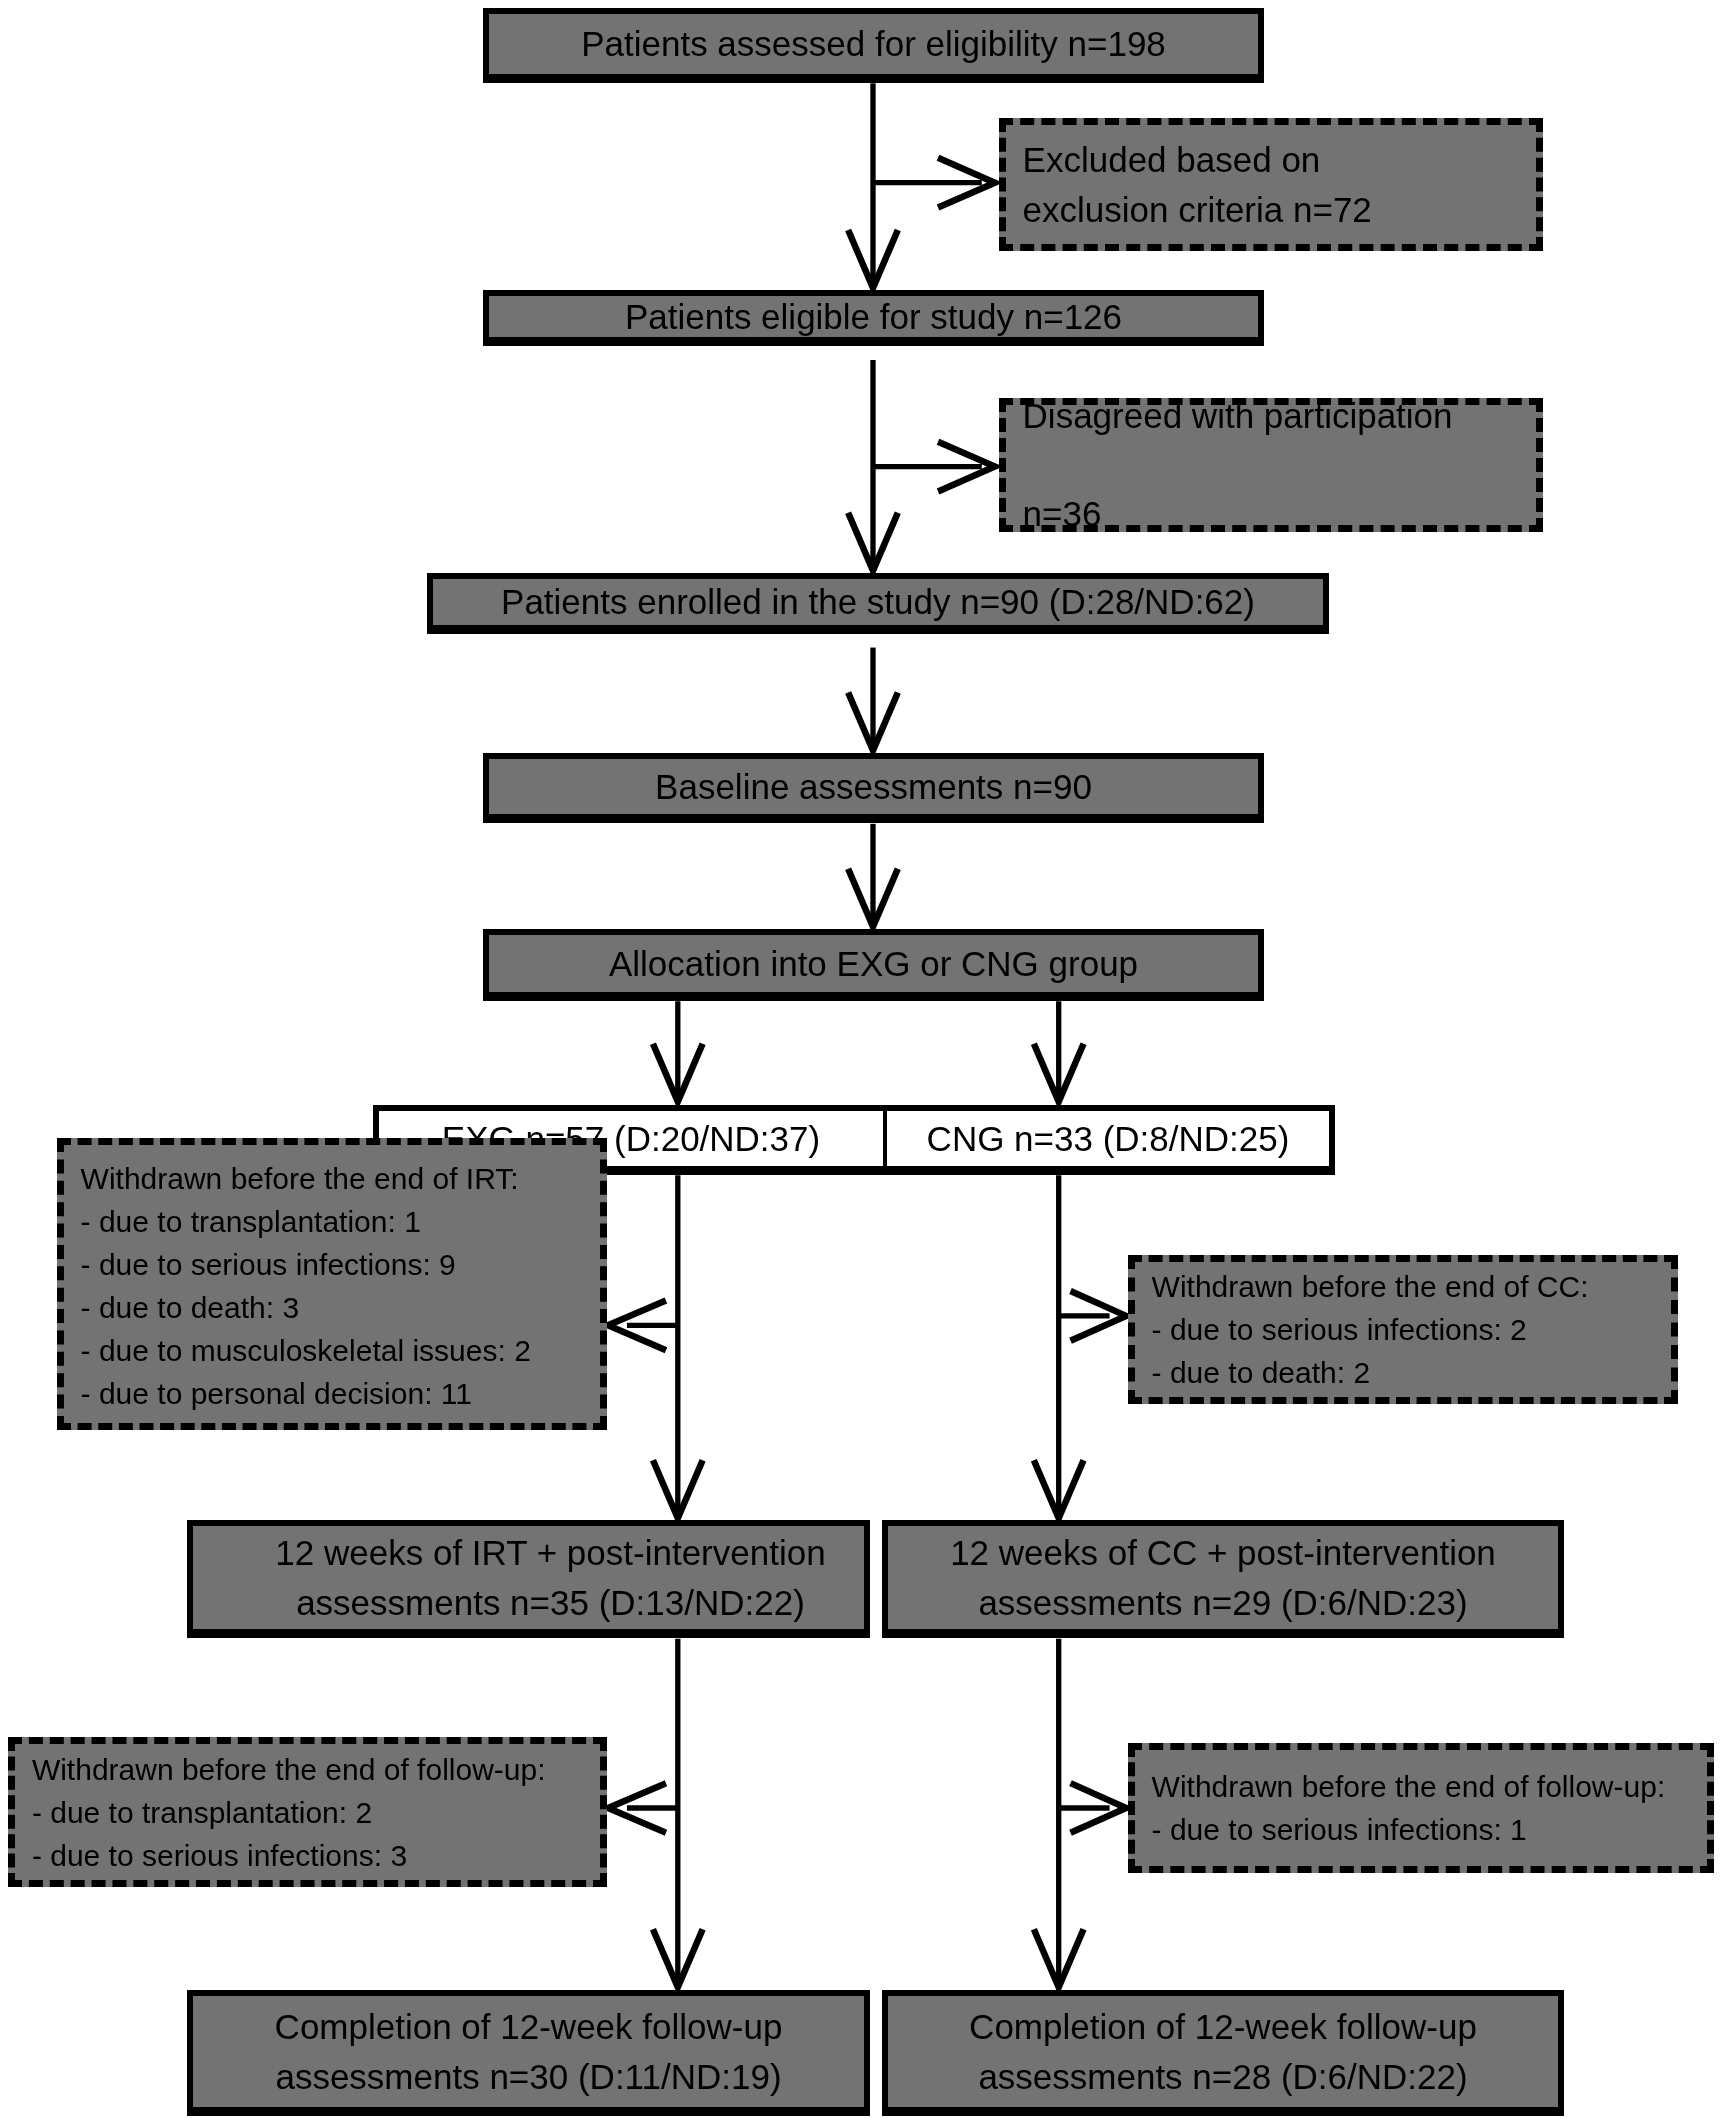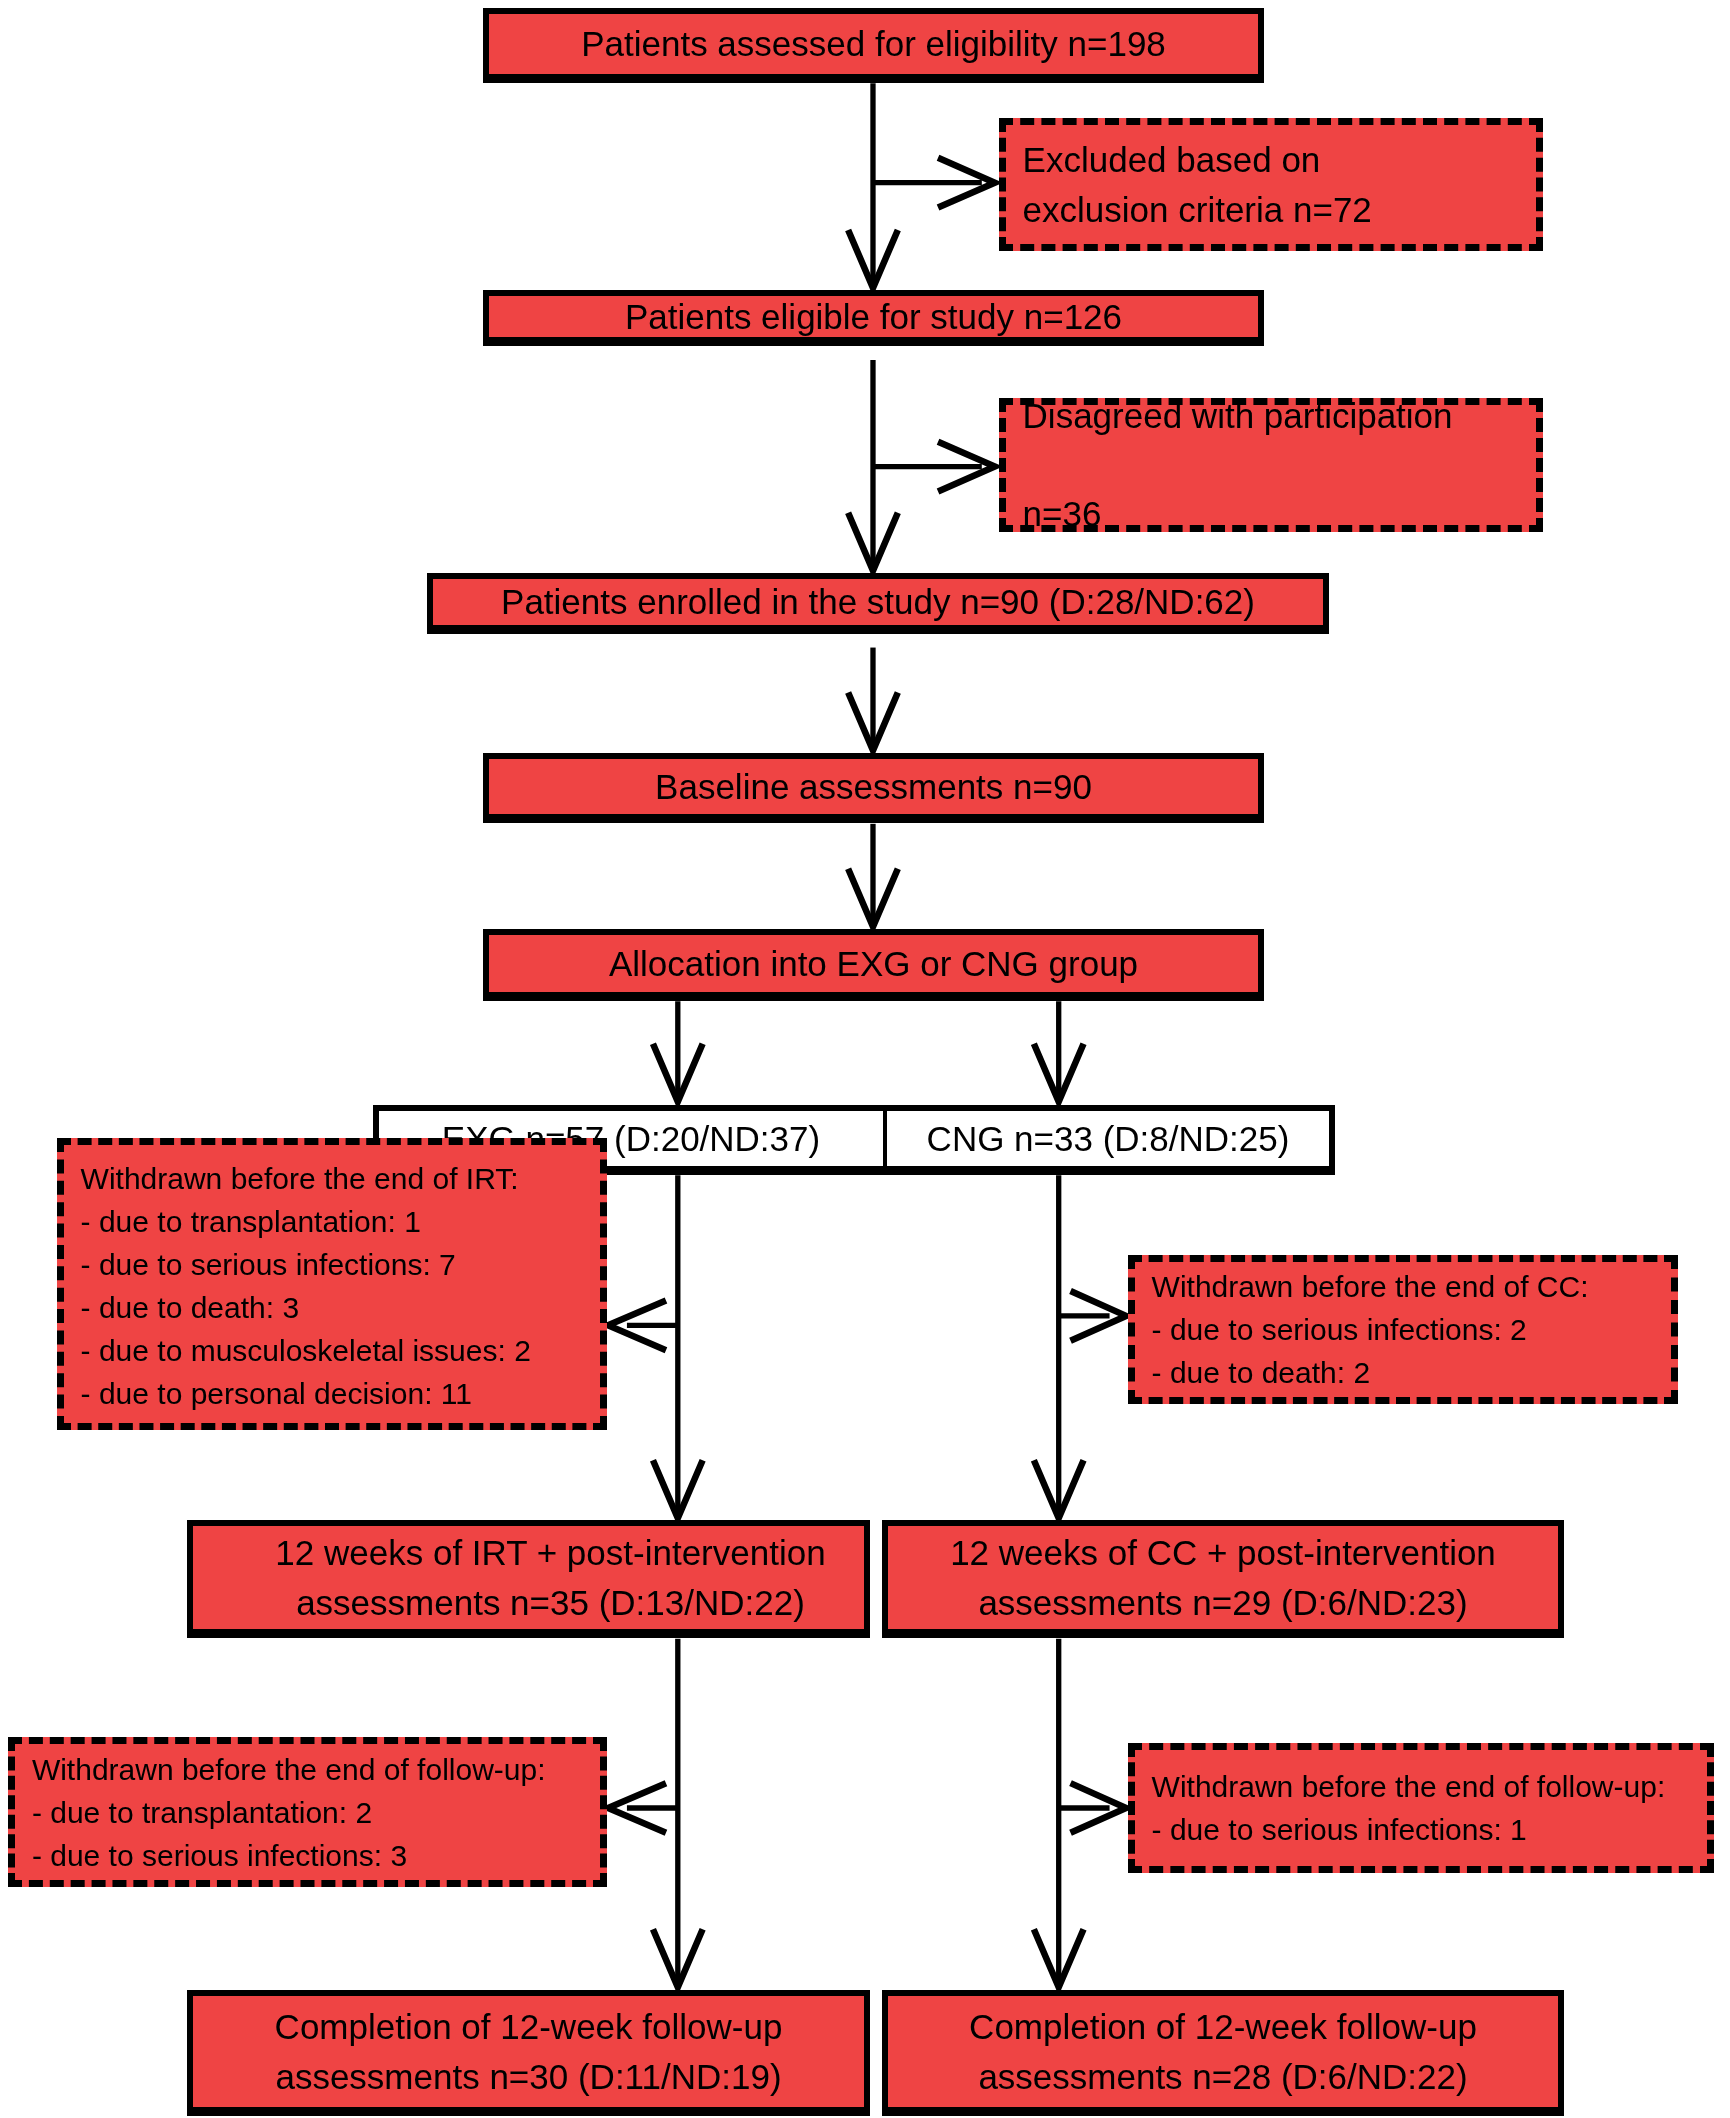--- a/index.html
+++ b/index.html
@@ -16,21 +16,21 @@
   .connectors line{stroke-width:9px;}
   .connectors polyline{stroke-width:11px;}
   .node{
     position:absolute;
     box-sizing:border-box;
     display:flex;
     flex-direction:column;
     justify-content:center;
     align-items:center;
     text-align:center;
-    background:#ef4444;
+    background:#737373;
   }
   .solid{
     border:6px solid var(--line,#000000);
     border-bottom-width:9.5px;
     font-size:35px;
     line-height:50px;
   }
   .dashed{
     border:7px dashed var(--line,#000000);
     align-items:flex-start;
@@ -183,21 +183,21 @@
       <span class="line">EXG n=57 (D:20/ND:37)</span>
     </div>
     <div class="cell" id="cell-cng">
       <span class="line">CNG n=33 (D:8/ND:25)</span>
     </div>
   </div>
 
   <div class="node dashed" id="d-withdrawn-irt">
     <span class="line">Withdrawn before the end of IRT:</span>
     <span class="line">- due to transplantation: 1</span>
-    <span class="line">- due to serious infections: 7</span>
+    <span class="line">- due to serious infections: 9</span>
     <span class="line">- due to death: 3</span>
     <span class="line">- due to musculoskeletal issues: 2</span>
     <span class="line">- due to personal decision: 11</span>
   </div>
 
   <div class="node dashed" id="d-withdrawn-cc">
     <span class="line">Withdrawn before the end of CC:</span>
     <span class="line">- due to serious infections: 2</span>
     <span class="line">- due to death: 2</span>
   </div>

